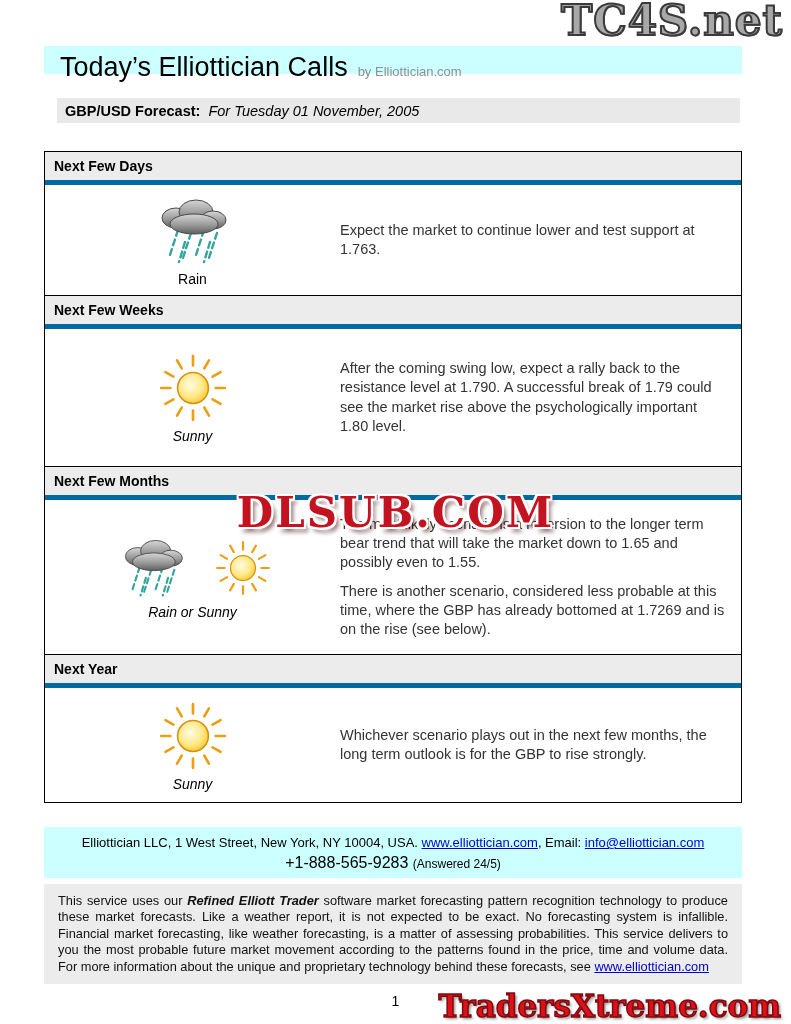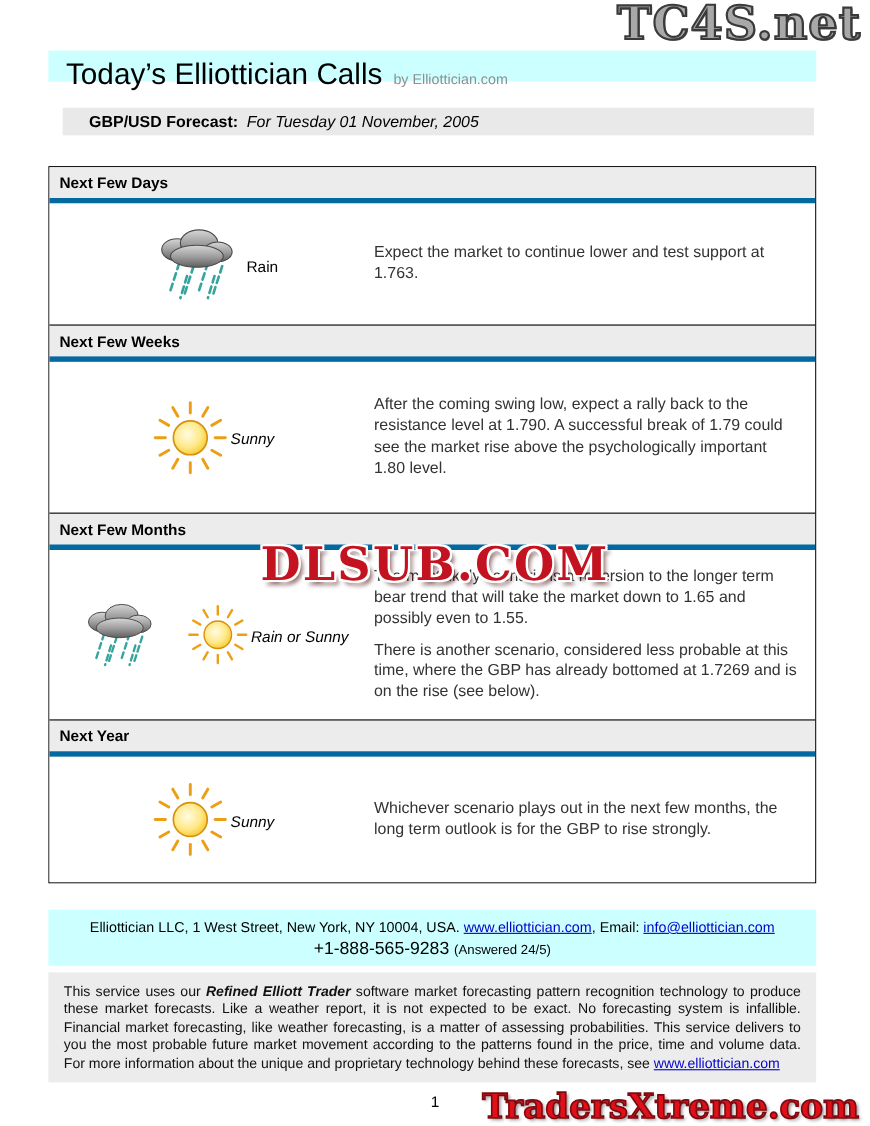--- a/index.html
+++ b/index.html
@@ -38,35 +38,35 @@
   .header-bar {
     margin:46px 49px 0 44px; height:28px; background:#ccffff;
     display:flex; align-items:baseline; padding:6px 0 0 16px;
   }
   .title { font-size:27px; color:#000; }
   .subtitle { font-size:13px; color:#8f8f8f; margin-left:10px; }
 
   
   .forecast-bar {
     margin:24px 51px 0 57px; height:25px; background:#e9e9e9;
-    display:flex; align-items:center; padding-left:24px; font-size:14.5px;
+    display:flex; align-items:center; padding-left:8px; font-size:14.5px;
   }
   .fb-label { font-weight:bold; }
   .fb-date { font-style:italic; margin-left:8px; }
 
   
   .ftable { margin:28px 49px 0 44px; border:1px solid #000; background:#fff; }
   .sec-header {
     background:#ececec; border-bottom:5px solid #0369a1; border-top:1px solid #000;
     padding:6px 9px; font-size:14px; font-weight:bold;
   }
   .ftable > .sec-header:first-child { border-top:none; }
   .sec-content { display:flex; align-items:center; background:#fff; }
   .h1 { min-height:110px; } .h2 { min-height:137px; } .h3 { min-height:154px; } .h4 { min-height:114px; }
-  .icon-col { width:295px; display:flex; flex-direction:row; align-items:center; justify-content:center; }
+  .icon-col { width:295px; display:flex; flex-direction:column; align-items:center; justify-content:flex-start; }
   .icon-pair { display:flex; align-items:center; gap:20px; }
   .icon-label { font-size:14px; margin-top:3px; color:#000; }
   .italic { font-style:italic; }
   .text-col { flex:1; padding:12px 16px 12px 0; font-size:14.5px; color:#333; line-height:1.32; }
   .text-col p + p { margin-top:10px; }
 
   
   .footer {
     margin:24px 49px 0 44px; background:#ccffff; text-align:center; padding:8px 0 6px;
   }

